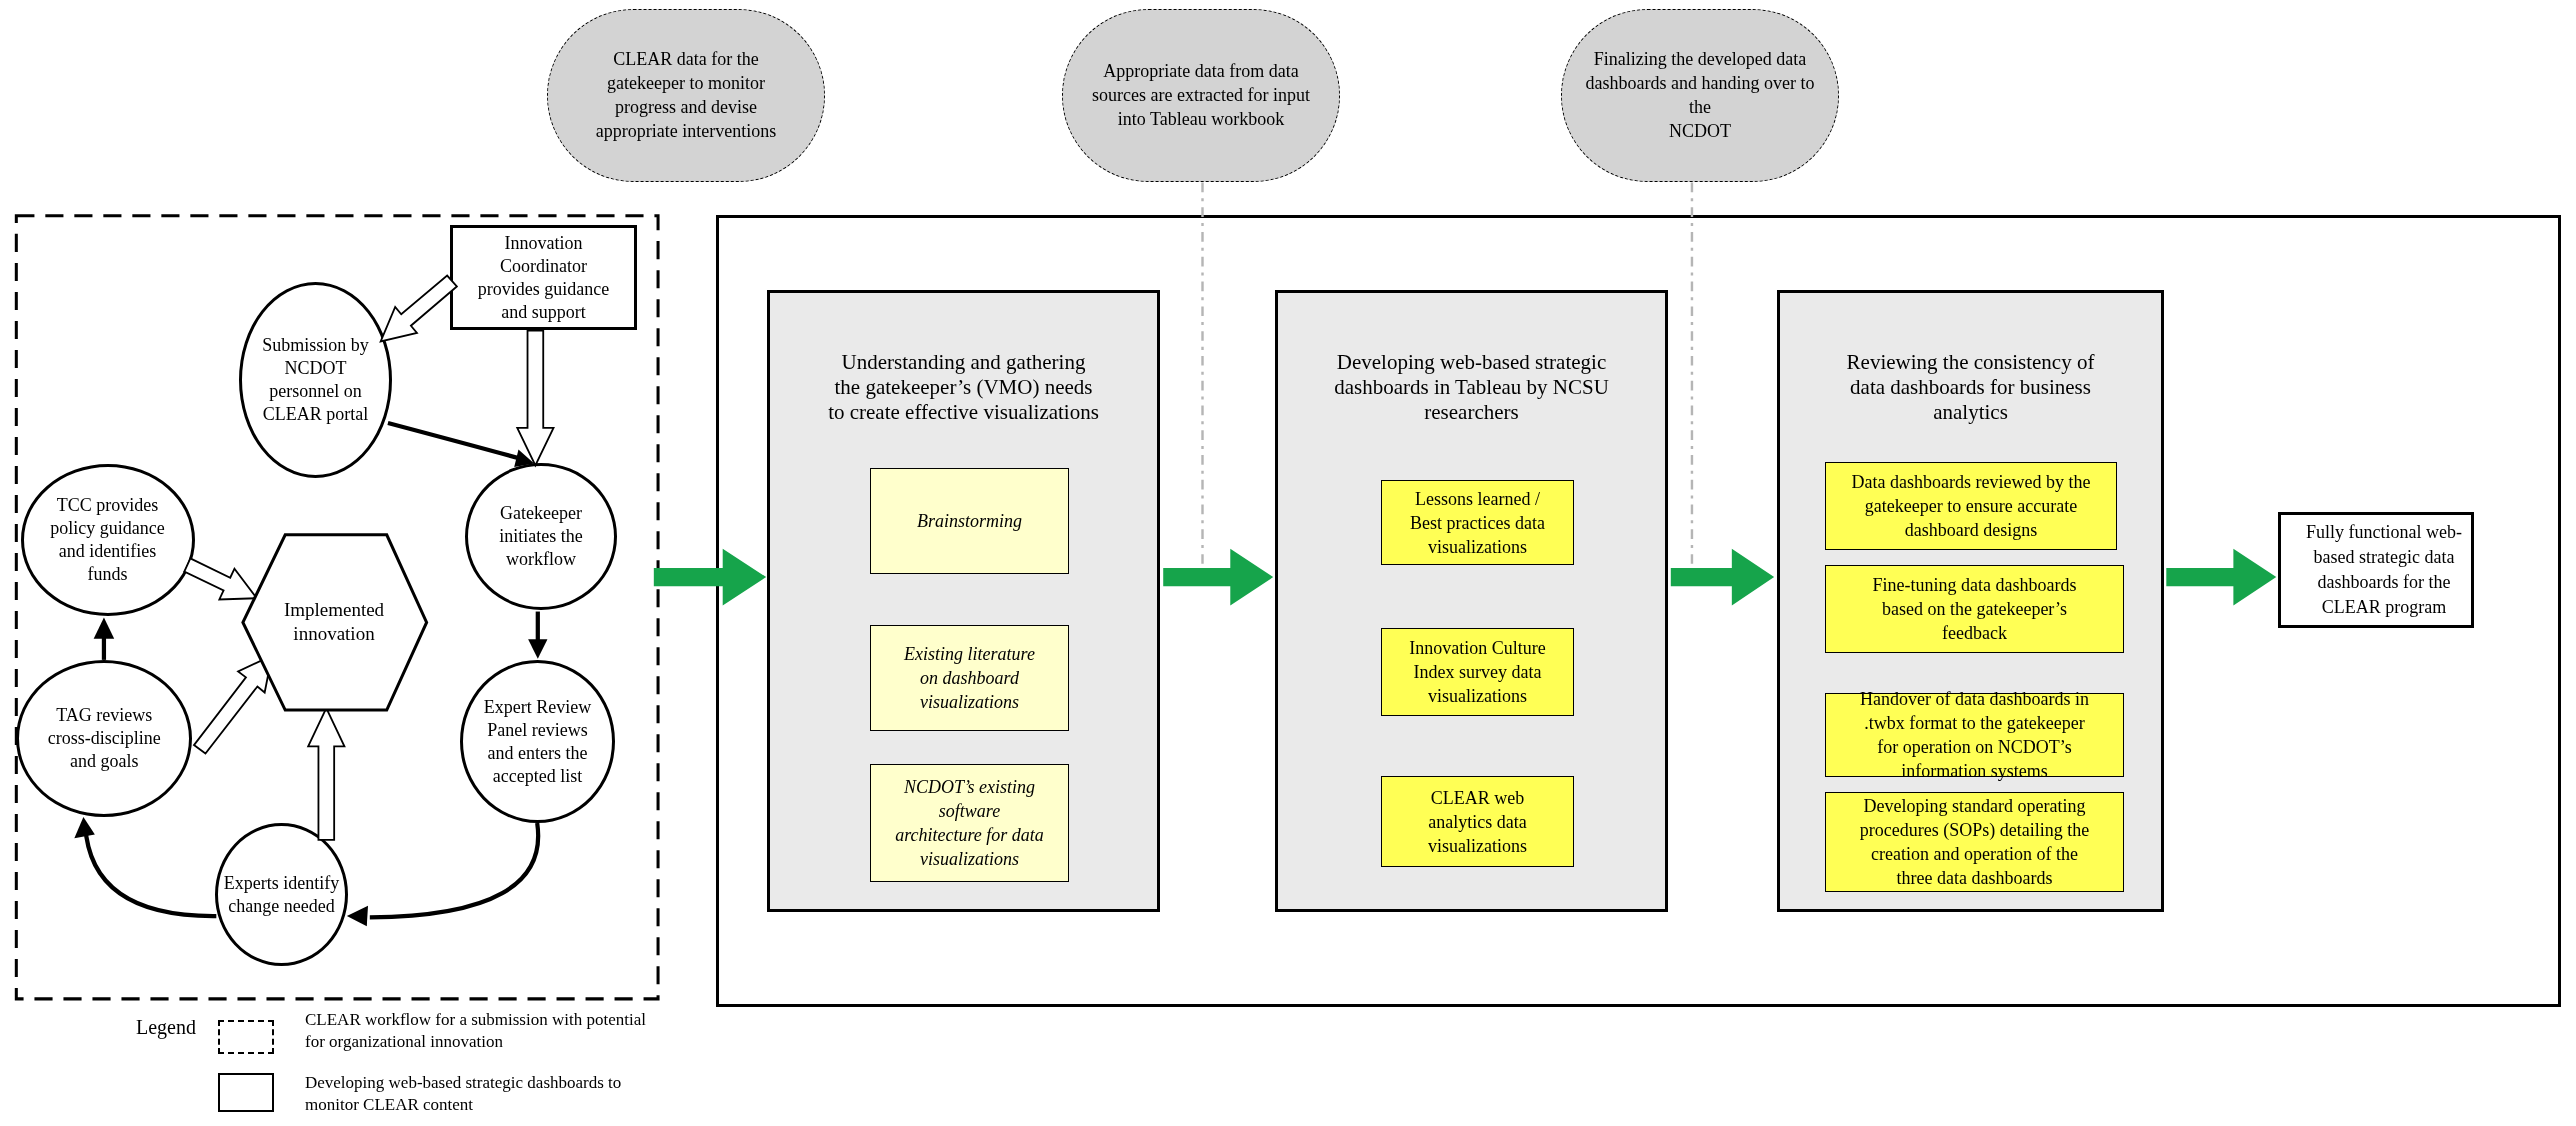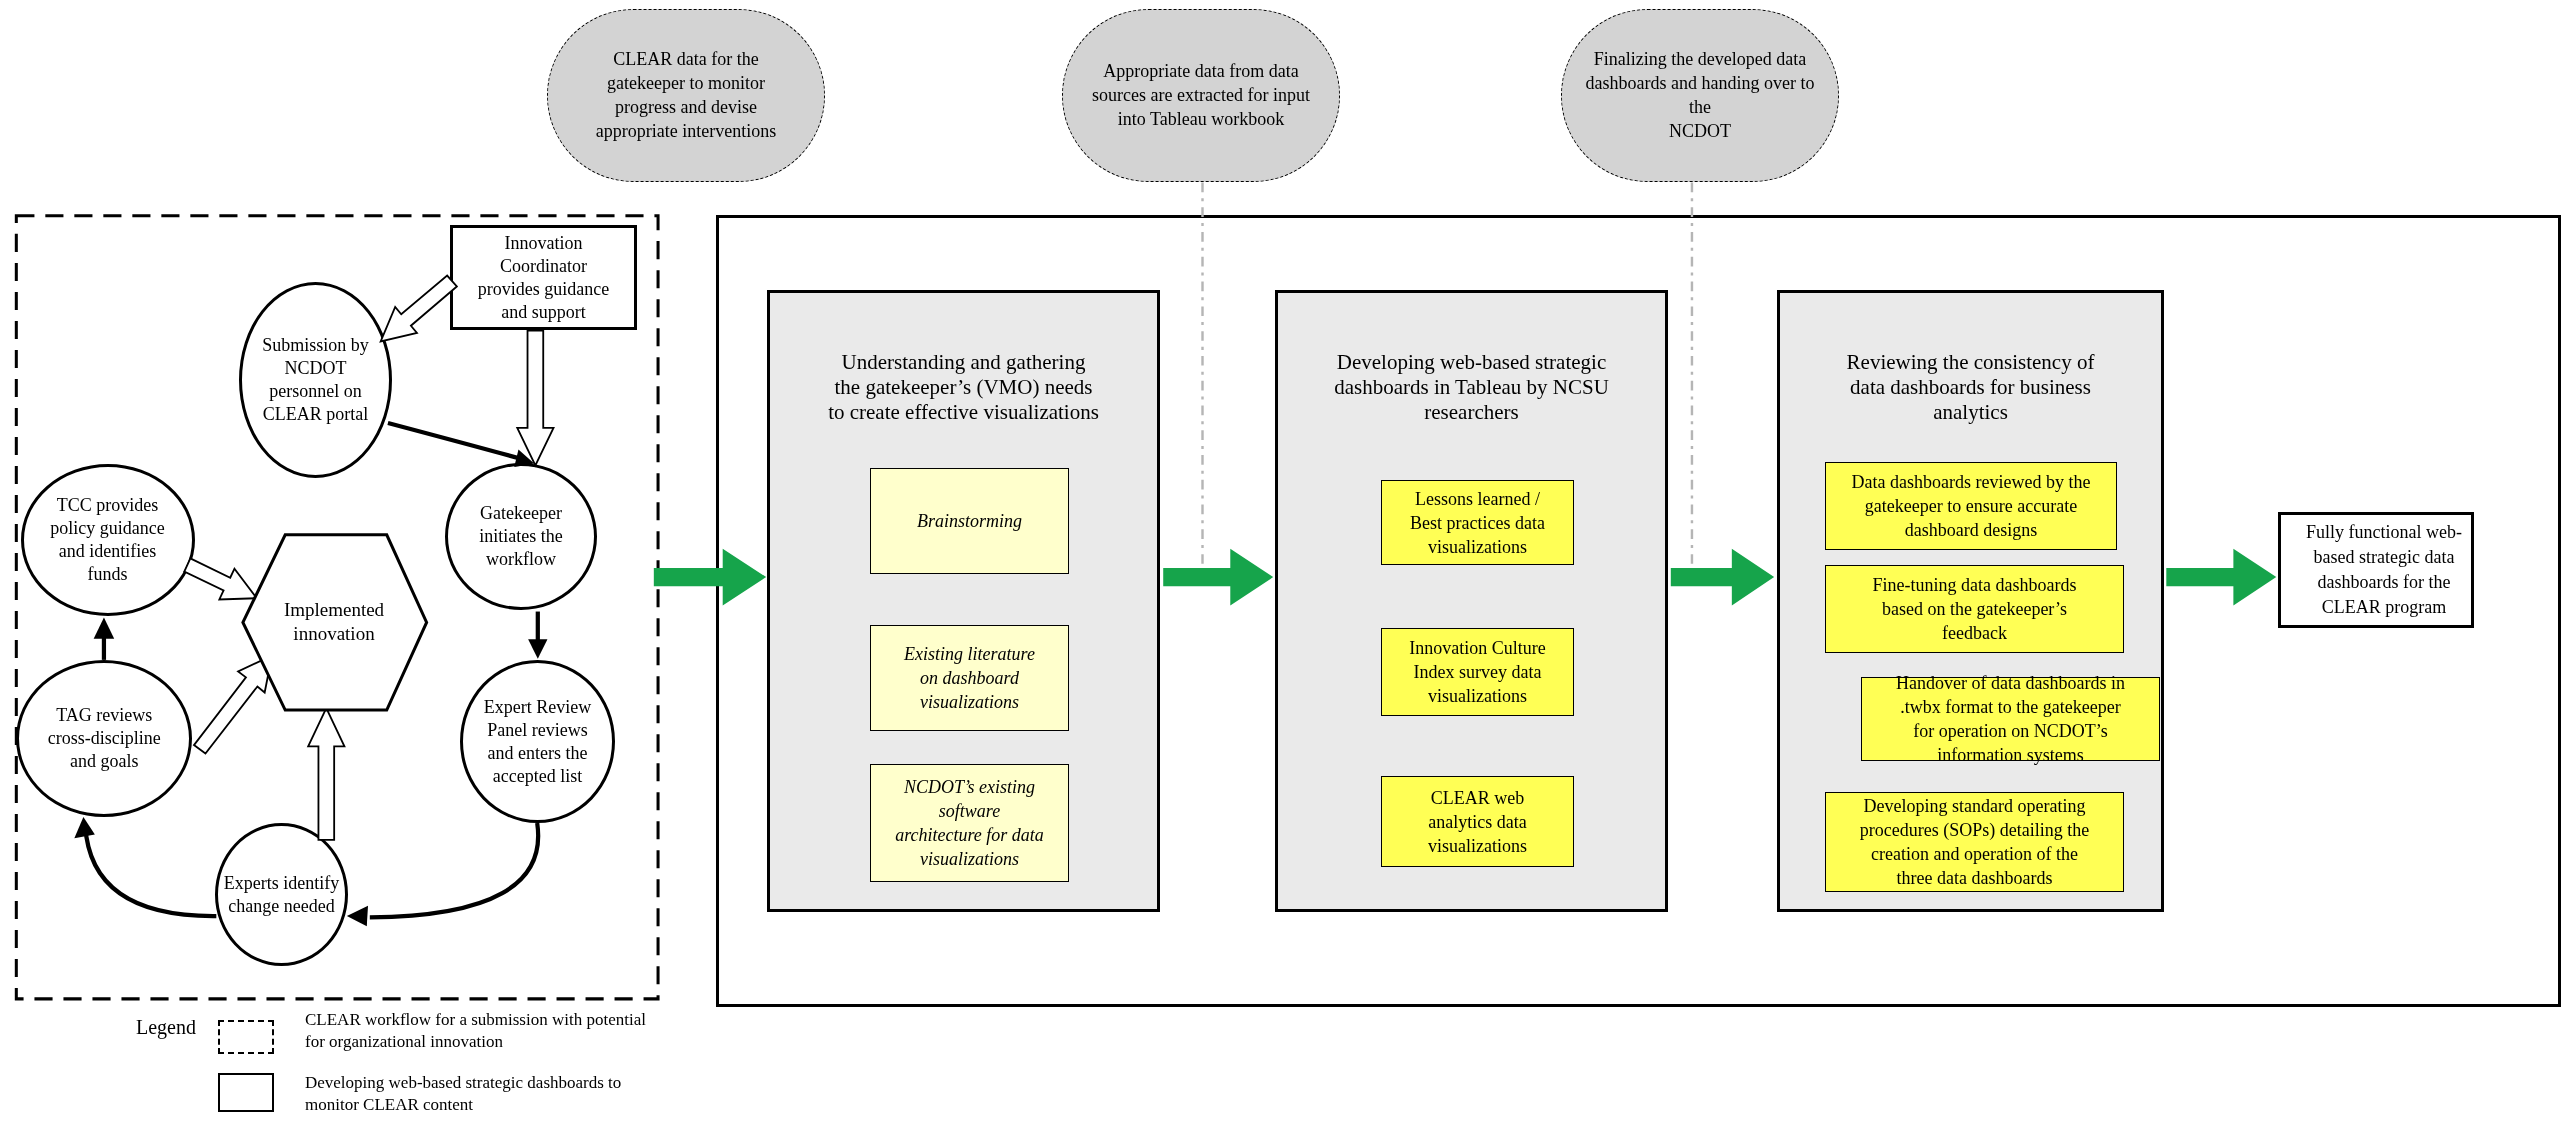--- a/index.html
+++ b/index.html
@@ -81,21 +81,21 @@
   <div class="abs phase z2" style="left:1777px;top:290px;width:387px;height:622px;">
     <div class="phase-title">Reviewing the consistency of
 data dashboards for business
 analytics</div>
     <div class="yitem bright" style="left:45px;top:169px;width:292px;height:88px;">Data dashboards reviewed by the
 gatekeeper to ensure accurate
 dashboard designs</div>
     <div class="yitem bright" style="left:45px;top:272px;width:299px;height:88px;">Fine-tuning data dashboards
 based on the gatekeeper’s
 feedback</div>
-    <div class="yitem bright" style="left:45px;top:384px;width:299px;height:84px;margin-left:36px;">Handover of data dashboards in
+    <div class="yitem bright" style="left:45px;top:400px;width:299px;height:84px;">Handover of data dashboards in
 .twbx format to the gatekeeper
 for operation on NCDOT’s
 information systems</div>
     <div class="yitem bright" style="left:45px;top:499px;width:299px;height:100px;">Developing standard operating
 procedures (SOPs) detailing the
 creation and operation of the
 three data dashboards</div>
   </div>
 
   <div class="abs center outcome preline z2" style="left:2278px;top:512px;width:196px;height:116px;padding-left:16px;">Fully functional web-
@@ -104,21 +104,21 @@
 CLEAR program</div>
 
   <div class="abs center rectbox preline z2" style="left:450px;top:225px;width:187px;height:105px;">Innovation
 Coordinator
 provides guidance
 and support</div>
   <div class="abs center ellipse preline z2" style="left:239px;top:282px;width:153px;height:196px;">Submission by
 NCDOT
 personnel on
 CLEAR portal</div>
-  <div class="abs center ellipse preline z2" style="left:445px;top:463px;width:152px;height:147px;">Gatekeeper
+  <div class="abs center ellipse preline z2" style="left:465px;top:463px;width:152px;height:147px;">Gatekeeper
 initiates the
 workflow</div>
   <div class="abs center ellipse preline z2" style="left:460px;top:660px;width:155px;height:163px;">Expert Review
 Panel reviews
 and enters the
 accepted list</div>
   <div class="abs center ellipse preline z2" style="left:20.5px;top:464px;width:174px;height:152px;">TCC provides
 policy guidance
 and identifies
 funds</div>

